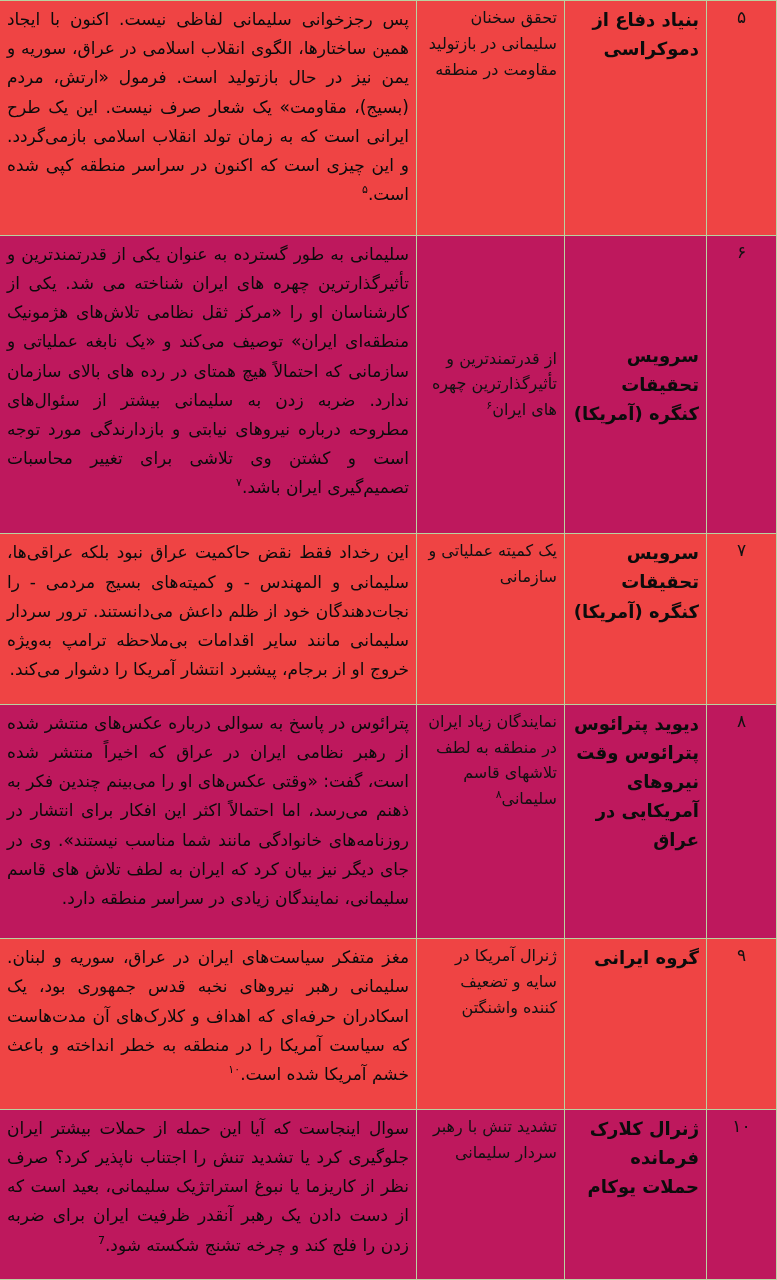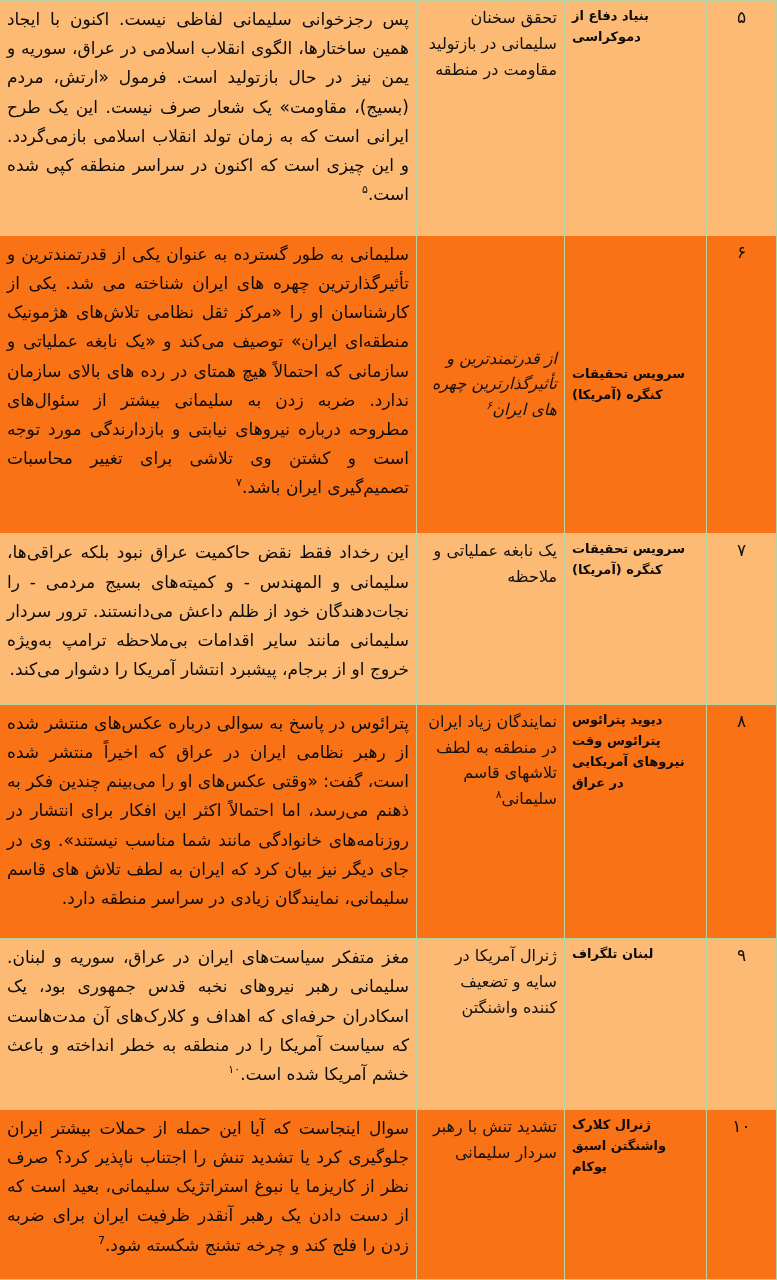--- a/index.html
+++ b/index.html
@@ -24,55 +24,55 @@
   }
 
   .doc-table tr { vertical-align: top; }
 
   .doc-table td {
     border: 1px solid #b9d3a0;
     padding: 4px 7px 4px 7px;
     vertical-align: top;
   }
 
-  tr.row-green td { background: #fdba74; }
-  tr.row-white td { background: #f97316; }
+  tr.row-green td { background: #ef4444; }
+  tr.row-white td { background: #be185d; }
 
   
   .col-num {
     width: 70px;
     text-align: center;
     font-size: 17px;
     line-height: 1.5;
     color: #111111;
     padding-top: 6px;
   }
 
   
   .col-source {
     width: 142px;
-    text-align: left;
+    text-align: right;
     font-weight: bold;
-    font-size: 13px;
+    font-size: 18px;
     line-height: 1.62;
     color: #0c0c0c;
     padding-top: 6px;
   }
   tr.align-mid td.col-source { vertical-align: middle; }
 
   
   .col-topic {
     width: 148px;
     text-align: right;
     font-size: 16px;
     line-height: 1.62;
     color: #111111;
     padding-top: 6px;
   }
-  tr.align-mid td.col-topic { vertical-align: middle; font-style: italic; }
+  tr.align-mid td.col-topic { vertical-align: middle; }
 
   
   .col-body {
     width: 417px;
     text-align: justify;
     text-align-last: right;
     font-size: 17px;
     line-height: 1.72;
     color: #0b0b0b;
     padding-top: 5px;
@@ -125,21 +125,21 @@
     </tr>
 
     <tr class="row-green">
       <td class="col-num">
         <span class="cell-text">۷</span>
       </td>
       <td class="col-source">
         <span class="cell-text">سرویس تحقیقات کنگره (آمریکا)</span>
       </td>
       <td class="col-topic">
-        <span class="cell-text">یک نابغه عملیاتی و ملاحظه</span>
+        <span class="cell-text">یک کمیته عملیاتی و سازمانی</span>
       </td>
       <td class="col-body">
         <span>این رخداد فقط نقض حاکمیت عراق نبود بلکه عراقی‌ها، سلیمانی و المهندس - و کمیته‌های بسیج مردمی - را نجات‌دهندگان خود از ظلم داعش می‌دانستند. ترور سردار سلیمانی مانند سایر اقدامات بی‌ملاحظه ترامپ به‌ویژه خروج او از برجام، پیشبرد انتشار آمریکا را دشوار می‌کند.</span>
       </td>
     </tr>
 
     <tr class="row-white">
       <td class="col-num">
         <span class="cell-text">۸</span>
       </td>
@@ -152,36 +152,36 @@
       <td class="col-body">
         <span>پترائوس در پاسخ به سوالی درباره عکس‌های منتشر شده از رهبر نظامی ایران در عراق که اخیراً منتشر شده است، گفت: «وقتی عکس‌های او را می‌بینم چندین فکر به ذهنم می‌رسد، اما احتمالاً اکثر این افکار برای انتشار در روزنامه‌های خانوادگی مانند شما مناسب نیستند». وی در جای دیگر نیز بیان کرد که ایران به لطف تلاش های قاسم سلیمانی، نمایندگان زیادی در سراسر منطقه دارد.</span>
       </td>
     </tr>
 
     <tr class="row-green">
       <td class="col-num">
         <span class="cell-text">۹</span>
       </td>
       <td class="col-source">
-        <span class="cell-text">لبنان تلگراف</span>
+        <span class="cell-text">گروه ایرانی</span>
       </td>
       <td class="col-topic">
         <span class="cell-text">ژنرال آمریکا در سایه و تضعیف کننده واشنگتن</span>
       </td>
       <td class="col-body">
         <span>مغز متفکر سیاست‌های ایران در عراق، سوریه و لبنان. سلیمانی رهبر نیروهای نخبه قدس جمهوری بود، یک اسکادران حرفه‌ای که اهداف و کلارک‌های آن مدت‌هاست که سیاست آمریکا را در منطقه به خطر انداخته و باعث خشم آمریکا شده است.</span><sup class="fn">۱۰</sup>
       </td>
     </tr>
 
     <tr class="row-white">
       <td class="col-num">
         <span class="cell-text">۱۰</span>
       </td>
       <td class="col-source">
-        <span class="cell-text">ژنرال کلارک واشنگتن اسبق یوکام</span>
+        <span class="cell-text">ژنرال کلارک فرمانده حملات یوکام</span>
       </td>
       <td class="col-topic">
         <span class="cell-text">تشدید تنش با رهبر سردار سلیمانی</span>
       </td>
       <td class="col-body">
         <span>سوال اینجاست که آیا این حمله از حملات بیشتر ایران جلوگیری کرد یا تشدید تنش را اجتناب ناپذیر کرد؟ صرف نظر از کاریزما یا نبوغ استراتژیک سلیمانی، بعید است که از دست دادن یک رهبر آنقدر ظرفیت ایران برای ضربه زدن را فلج کند و چرخه تشنج شکسته شود.</span><sup class="fn">7</sup>
       </td>
     </tr>
 
   </tbody>

